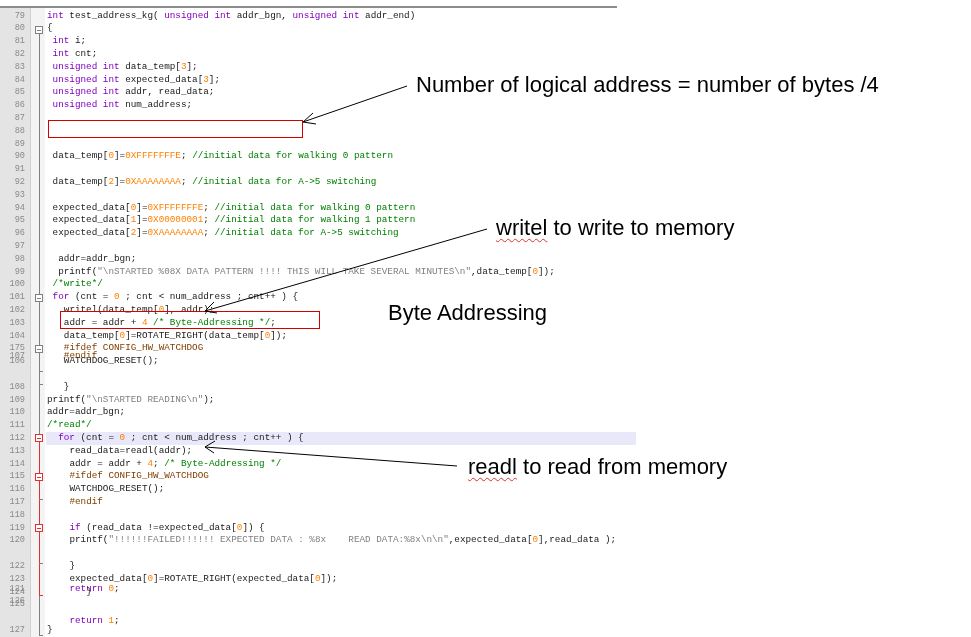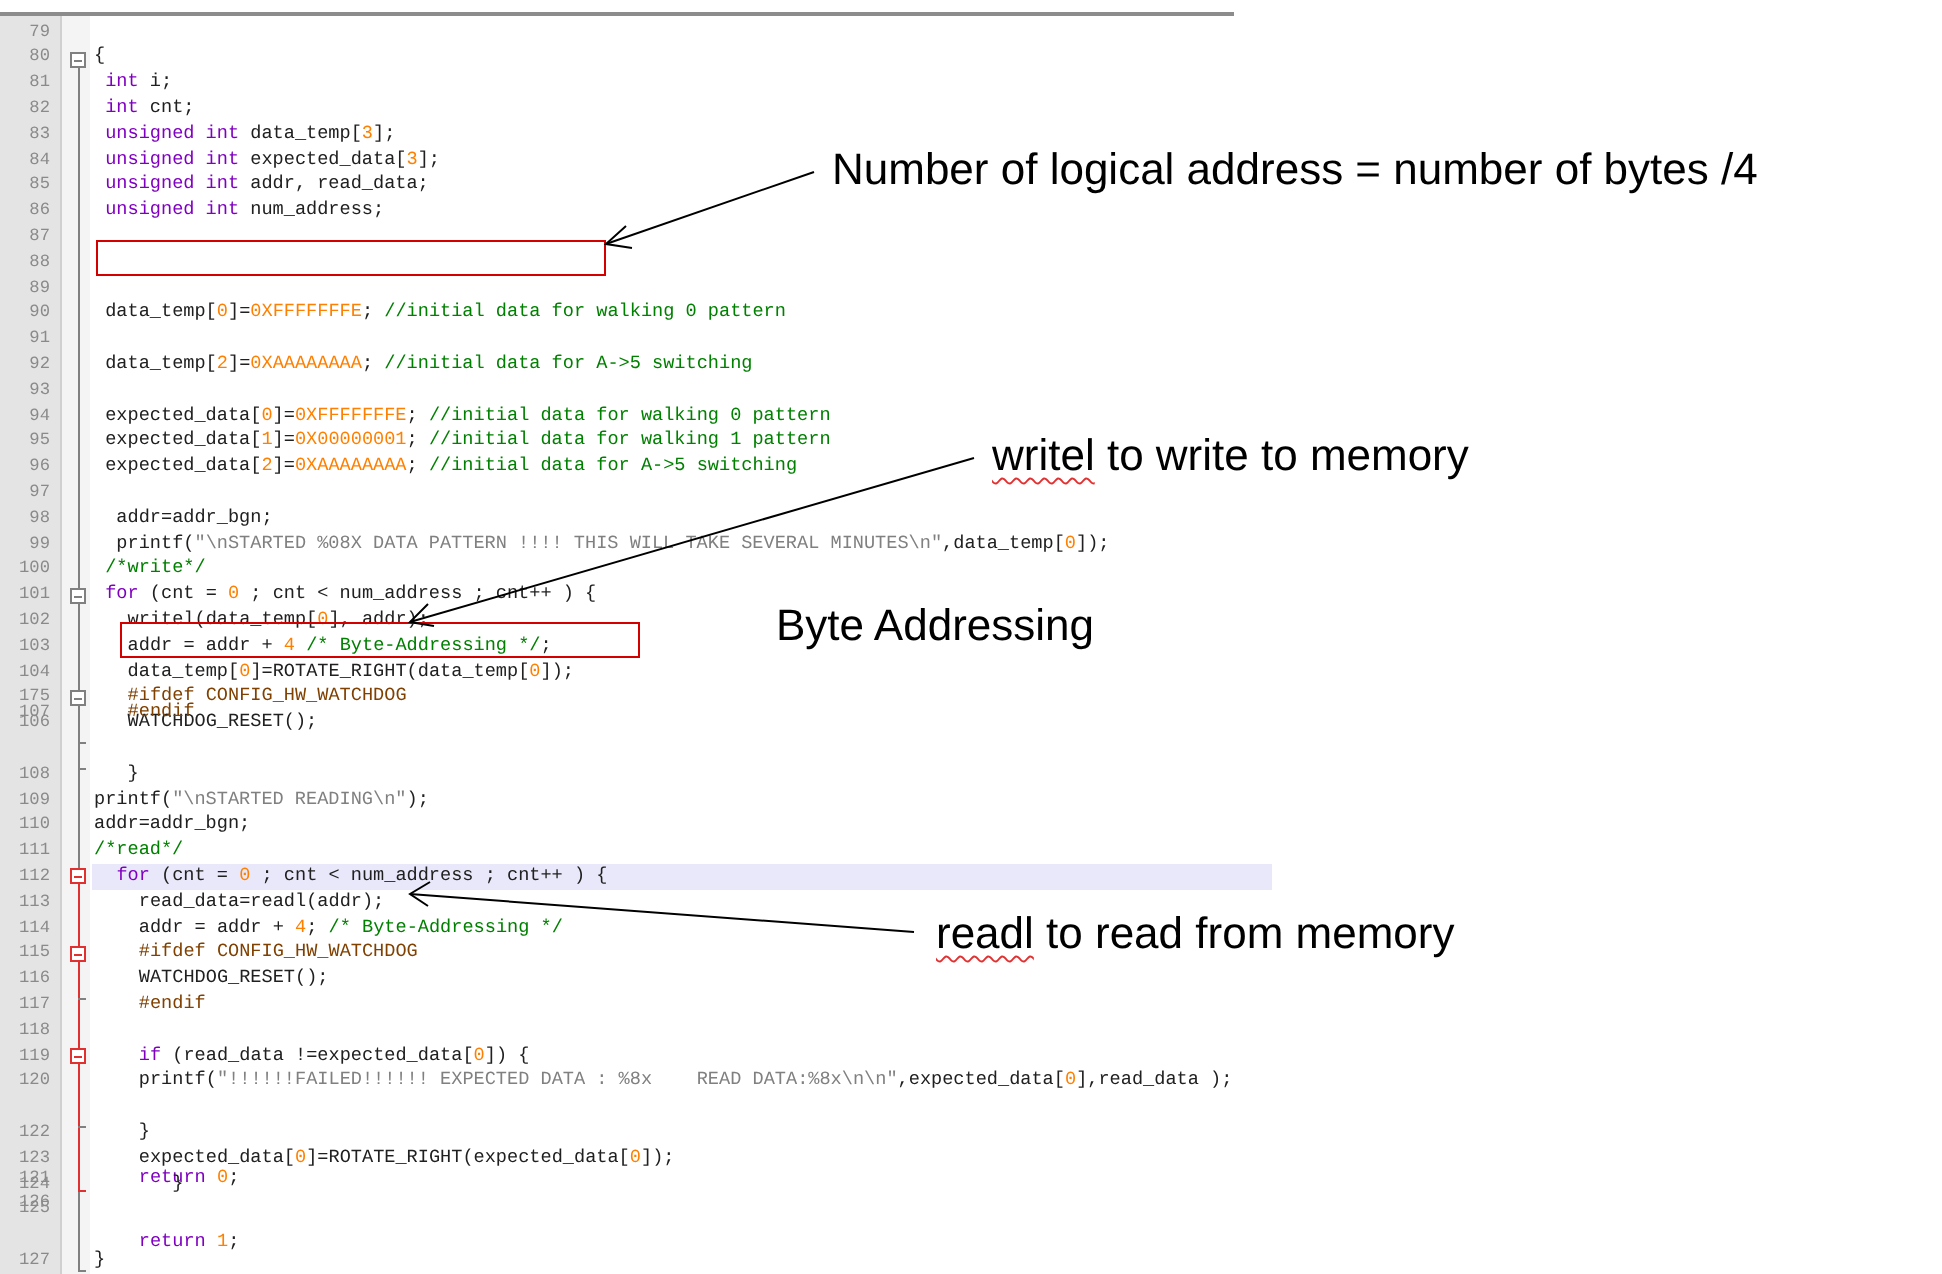--- a/index.html
+++ b/index.html
@@ -47,21 +47,21 @@
     <div class="vline red" style="left:8px;top:434px;height:153px;"></div>
     <div class="fold red" style="left:4px;top:426px;"></div>
     <div class="fold red" style="left:4px;top:465px;"></div>
     <div class="tick" style="left:8px;top:491px;"></div>
     <div class="fold red" style="left:4px;top:516px;"></div>
     <div class="tick" style="left:8px;top:555px;"></div>
     <div class="tick red" style="left:8px;top:587px;"></div>
     <div class="tick" style="left:8px;top:627px;"></div>
   </div>
   <div id="rows">
-      <div class="row" style="top: 9.5px;"><span class="ln">79</span></div>
+      <div class="row" style="top: 9.5px;"><span class="ln">79</span><span class="code" style="left: 47px;"><span class="tk-kw">int</span><span> test_address_kg( </span><span class="tk-kw">unsigned int</span><span> addr_bgn, </span><span class="tk-kw">unsigned int</span><span> addr_end)</span></span></div>
       <div class="row" style="top: 22.3px;"><span class="ln">80</span><span class="code" style="left: 47px;"><span>{</span></span></div>
       <div class="row" style="top: 35.1px;"><span class="ln">81</span><span class="code" style="left: 52.6px;"><span class="tk-kw">int</span><span> i;</span></span></div>
       <div class="row" style="top: 47.9px;"><span class="ln">82</span><span class="code" style="left: 52.6px;"><span class="tk-kw">int</span><span> cnt;</span></span></div>
       <div class="row" style="top: 60.7px;"><span class="ln">83</span><span class="code" style="left: 52.6px;"><span class="tk-kw">unsigned int</span><span> data_temp[</span><span class="tk-num">3</span><span>];</span></span></div>
       <div class="row" style="top: 73.5px;"><span class="ln">84</span><span class="code" style="left: 52.6px;"><span class="tk-kw">unsigned int</span><span> expected_data[</span><span class="tk-num">3</span><span>];</span></span></div>
       <div class="row" style="top: 86.3px;"><span class="ln">85</span><span class="code" style="left: 52.6px;"><span class="tk-kw">unsigned int</span><span> addr, read_data;</span></span></div>
       <div class="row" style="top: 99.1px;"><span class="ln">86</span><span class="code" style="left: 52.6px;"><span class="tk-kw">unsigned int</span><span> num_address;</span></span></div>
       <div class="row" style="top: 111.9px;"><span class="ln">87</span><span class="code" style="left: 52.6px;"></span></div>
       <div class="row" style="top: 124.7px;"><span class="ln">88</span></div>
       <div class="row" style="top: 137.5px;"><span class="ln">89</span><span class="code" style="left: 52.6px;"></span></div>

